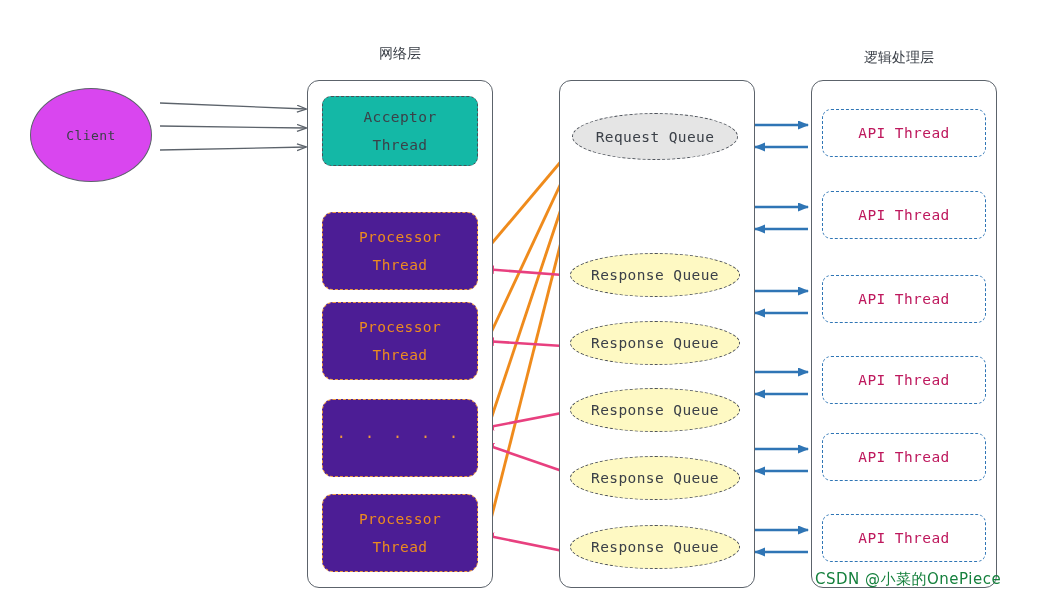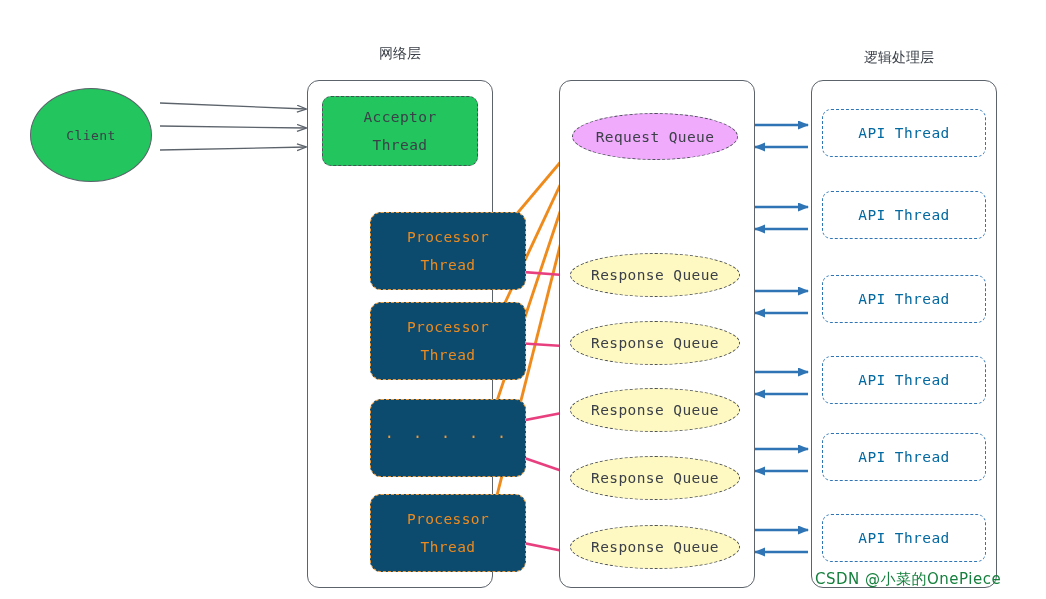--- a/index.html
+++ b/index.html
@@ -33,66 +33,65 @@
     display:flex;flex-direction:column;
     align-items:center;justify-content:center;
     text-align:center;
     font-size:14.5px;
     letter-spacing:.4px;
   }
   .node .ln{line-height:1.95;white-space:nowrap;}
 
   
   .acceptor{
-    background:#22c55e;
+    background:#14b8a6;
     border:1.6px dashed #4a4f57;
     border-radius:9px;
     color:#3b4048;
   }
   
   .processor{
-    background:#0c4a6e;
+    background:#4c1d95;
     border:1.6px dashed #ed9a3d;
     border-radius:11px;
     color:#ed8b1f;
-    margin-left:48px;
   }
   .processor.dots .ln{letter-spacing:5px;font-size:15px;color:#ed9a3d;}
 
   
   .api{
     background:#ffffff;
     border:1.6px dashed #2f75b5;
     border-radius:9px;
-    color:#0369a1;
+    color:#be185d;
     justify-content:center;
   }
 
   
   .queue{
     position:absolute;
     box-sizing:border-box;
     display:flex;align-items:center;justify-content:center;
     border-radius:50%;
     border:1.5px dashed #4a4f57;
     font-size:14.5px;
     color:#3b4048;
     white-space:nowrap;
     letter-spacing:.4px;
   }
-  .q-request{background:#f0abfc;}
+  .q-request{background:#e5e5e5;}
   .q-response{background:#fef9c3;}
 
   
   .client{
     position:absolute;
     box-sizing:border-box;
     display:flex;align-items:center;justify-content:center;
     border-radius:50%;
-    background:#22c55e;
+    background:#d946ef;
     border:1.5px solid #5c636b;
     color:#3b4048;
     font-size:13px;
     letter-spacing:.4px;
   }
 
   .watermark{
     position:absolute;
     font-family:"DejaVu Sans","Liberation Sans",sans-serif;
     font-size:15px;

